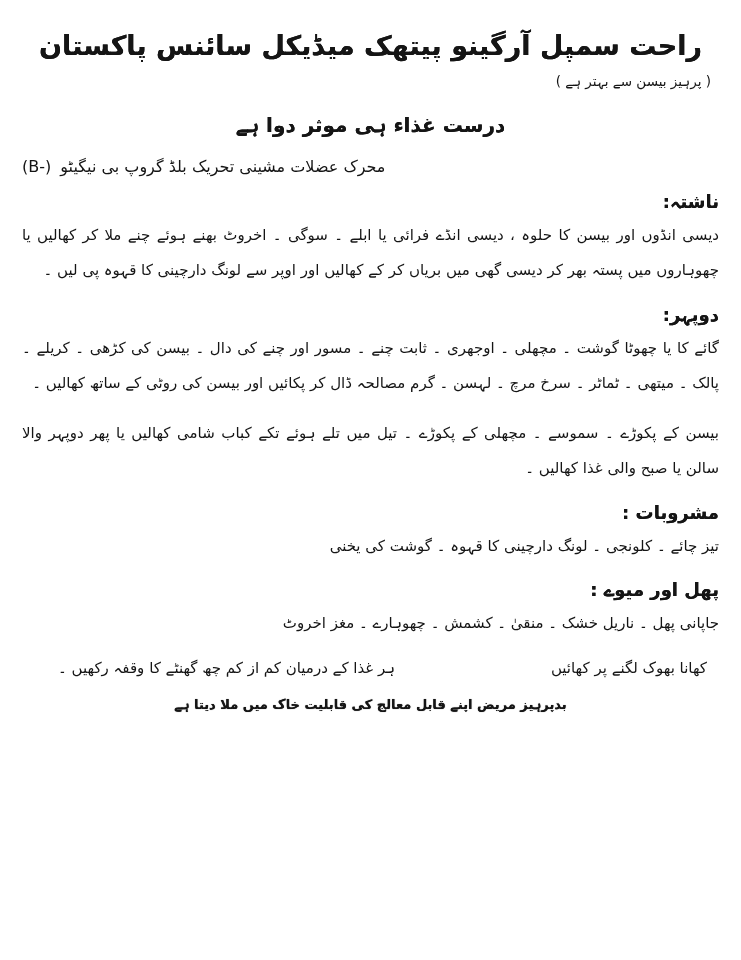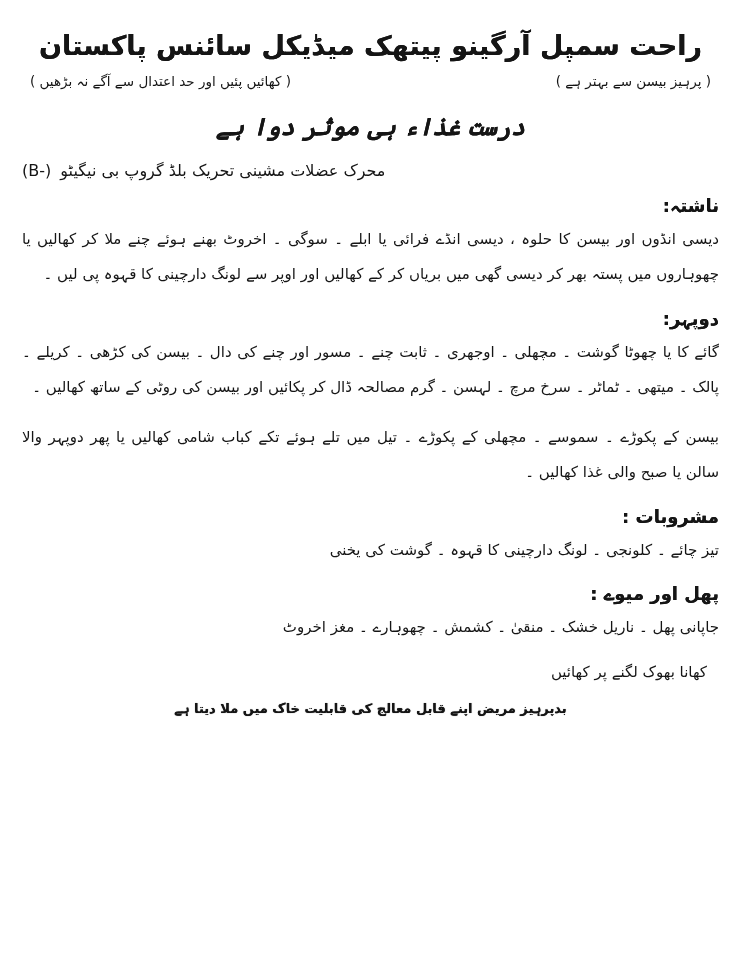--- a/index.html
+++ b/index.html
@@ -28,24 +28,23 @@
     display: flex;
     justify-content: space-between;
     align-items: baseline;
     margin-top: 12px;
     padding: 0 8px;
     font-size: 13.5px;
   }
   .center-heading-1 {
     margin: 24px 0 0 0;
     text-align: center;
-    font-size: 24px;
+    font-size: 20px;
     font-weight: bold;
     text-shadow: 0 0 0.5px currentColor;
-    font-style: italic;
   }
   .center-heading-2 {
     margin: 18px 0 0 0;
     text-align: center;
     font-size: 16px;
     font-weight: normal;
   }
   .center-heading-3 {
     margin: 20px 0 0 0;
     text-align: left;
@@ -86,21 +85,20 @@
 </style>
 </head>
 <body>
 
 <div class="page">
 
   <h1 class="doc-title">راحت سمپل آرگینو پیتھک میڈیکل سائنس پاکستان</h1>
 
   <div class="motto-row">
     <span>( پرہیز بیسن سے بہتر ہے )</span>
-    <span>( کھائیں پئیں اور حد اعتدال سے آگے نہ بڑھیں )</span>
   </div>
 
   <h2 class="center-heading-1">درست غذاء ہی موثر دوا ہے</h2>
 
 
   <h3 class="center-heading-3">
     <span>محرک عضلات مشینی تحریک بلڈ گروپ بی نیگیٹو</span>
     <span class="latin" dir="ltr">(B-)</span>
   </h3>
 
@@ -123,17 +121,18 @@
     <p class="section-body">تیز چائے ۔ کلونجی ۔ لونگ دارچینی کا قہوہ ۔ گوشت کی یخنی</p>
   </section>
 
   <section class="section">
     <h4 class="section-heading">پھل اور میوے :</h4>
     <p class="section-body">جاپانی پھل ۔ ناریل خشک ۔ منقیٰ ۔ کشمش ۔ چھوہارے ۔ مغز اخروٹ</p>
   </section>
 
   <div class="notes-row">
     <span>کھانا بھوک لگنے پر کھائیں</span>
+    <span>ہر غذا کے درمیان کم از کم چھ گھنٹے کا وقفہ رکھیں ۔</span>
   </div>
 
   <p class="doc-footer">بدپرہیز مریض اپنے قابل معالج کی قابلیت خاک میں ملا دیتا ہے</p>
 
 </div>
 
 </body></html>

